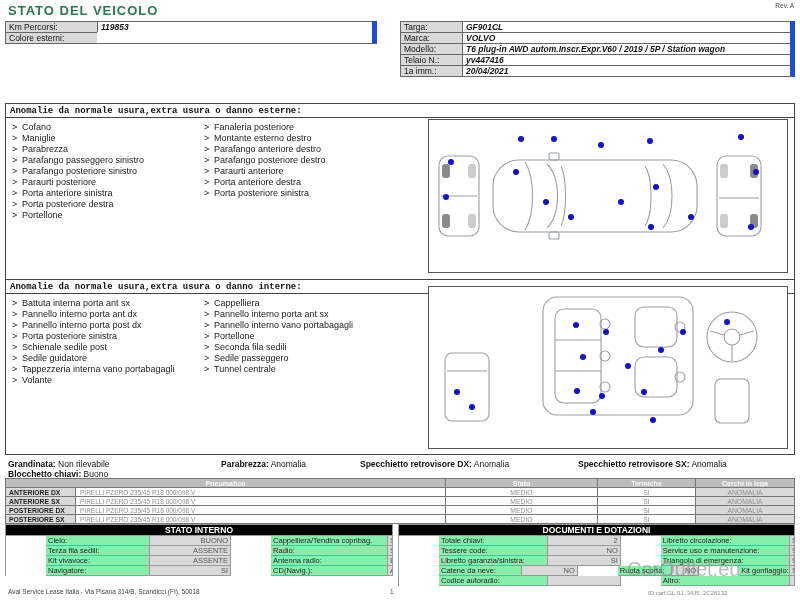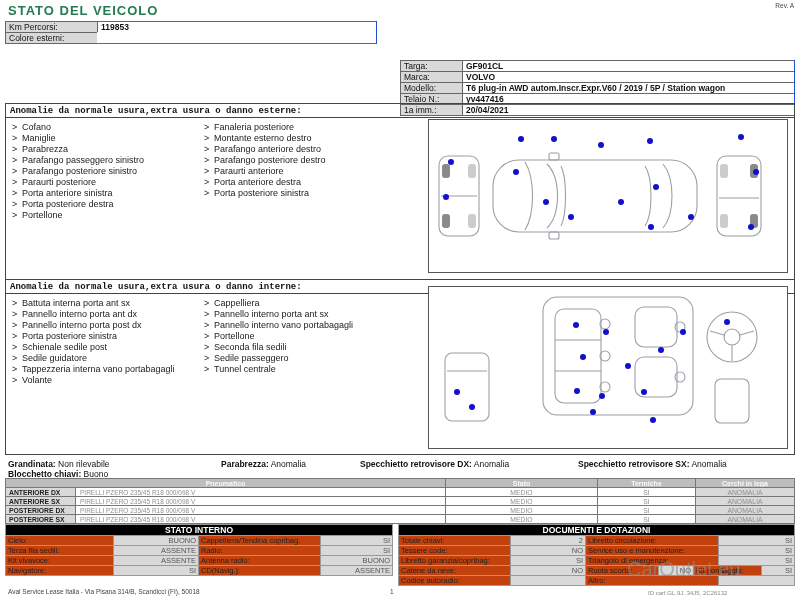--- a/index.html
+++ b/index.html
@@ -5,28 +5,28 @@
   * { margin:0; padding:0; box-sizing:border-box; }
   html,body { width:800px; height:600px; }
   body {
     position:relative; background:#ffffff; overflow:hidden;
     font-family:"Liberation Sans", sans-serif; color:#111;
   }
   .page-title { position:absolute; left:8px; top:3px; font-size:13px; font-weight:bold; color:#267a52; letter-spacing:1px; }
   .rev { position:absolute; right:6px; top:2px; font-size:6.5px; color:#444; }
 
   
-  .info-table { position:absolute; border-right:1px solid #1d4ed8; border-bottom:1px solid #666; }
+  .info-table { position:absolute; border-right:5px solid #1d4ed8; border-bottom:1px solid #666; }
   .info-row { display:flex; }
   .info-label, .info-value { border-left:1px solid #666; border-top:1px solid #666; font-size:8.5px; line-height:10px; padding:0 3px; min-height:11px; display:flex; align-items:center; }
   .info-label { background:#d9d9d9; flex:none; }
-  .info-value { flex:1; font-weight:bold; }
+  .info-value { flex:1; font-weight:bold;font-style:italic; }
   .t-left  { left:5px;   top:21px; width:372px; }
   .t-left .info-label { width:92px; }
-  .t-right { left:400px; top:21px; width:395px;margin-top:39px; }
+  .t-right { left:400px; top:21px; width:395px; }
   .t-right .info-label { width:62px; }
 
   
   .main-box { position:absolute; left:5px; top:103px; width:790px; height:352px; border:1px solid #444; }
   .damage-section { position:relative; }
   .sec-ext { height:176px; border-bottom:1px solid #444; }
   .sec-int { height:174px; }
   .section-header { font-size:9px; font-weight:bold; padding:2px 4px; border-bottom:1px solid #444; height:14px;font-family:Liberation Mono, monospace; }
   .dmg-lists { position:absolute; top:18px; left:6px; display:flex; }
   .dmg-col1 { width:192px; }
@@ -57,21 +57,21 @@
   .tc.term   { width:98px;  justify-content:center; color:#8f8f8f; font-size:6.8px; }
   .tc.cerchi { flex:1; justify-content:center; color:#8f8f8f; font-size:6.8px; background:#d9d9d9; }
 
   
   .bt { position:absolute; top:524px; border-left:1px solid #999; border-top:1px solid #999; }
   .bt-si  { left:5px;   width:388px; }
   .bt-doc { left:398px; width:397px; }
   .bt-header { background:#000000; color:#fff; font-weight:bold; font-size:8.5px; text-align:center; height:11px; line-height:11px; border-right:1px solid #999; border-bottom:1px solid #999; }
   .bt-row { display:flex; }
   .bt-cell { border-right:1px solid #999; border-bottom:1px solid #999; font-size:7.5px; height:10px; line-height:9.5px; padding:0 2px; overflow:hidden; white-space:nowrap; }
-  .bt-label { background:#c2410c; color:#222; }
+  .bt-label { background:#86efac; color:#222;margin-left:40px; }
   .bt-value { background:#d9d9d9; color:#555; text-align:right; }
   .sl1 { width:108px; } .sv1 { width:85px; } .sl2 { width:122px; } .sv2 { flex:1; }
   .dl1 { width:112px; } .dv1 { width:75px; } .dl2 { width:133px; } .dv2 { flex:1; }
   .dl2a { width:73px; } .dv2a { width:35px; } .dl2b { width:68px; } .dv2b { flex:1; }
 
   
   .footer-company { position:absolute; left:8px;  top:588px; font-size:6.5px; color:#444; }
   .footer-page    { position:absolute; left:390px; top:588px; font-size:6.5px; color:#444; }
   .footer-docid   { position:absolute; left:648px; top:590px; font-size:6px; color:#888; }
   .watermark { position:absolute; left:627px; top:558px; font-size:20px; color:#8f8f8f; opacity:0.6; }
@@ -492,21 +492,21 @@
     <div class="bt-cell bt-label dl2">Libretto circolazione:</div>
     <div class="bt-cell bt-value dv2">SI</div>
   </div>
   <div class="bt-row">
     <div class="bt-cell bt-label dl1">Tessere code:</div>
     <div class="bt-cell bt-value dv1">NO</div>
     <div class="bt-cell bt-label dl2">Service uso e manutenzione:</div>
     <div class="bt-cell bt-value dv2">SI</div>
   </div>
   <div class="bt-row">
-    <div class="bt-cell bt-label dl1">Libretto garanzia/copribag:</div>
+    <div class="bt-cell bt-label dl1">Libretto garanzia/sinistra:</div>
     <div class="bt-cell bt-value dv1">SI</div>
     <div class="bt-cell bt-label dl2">Triangolo di emergenza:</div>
     <div class="bt-cell bt-value dv2">SI</div>
   </div>
   <div class="bt-row">
     <div class="bt-cell bt-label dl1">Catene da neve:</div>
     <div class="bt-cell bt-value dv1">NO</div>
     <div class="bt-cell bt-label dl2a">Ruota scorta:</div>
     <div class="bt-cell bt-value dv2a">NO</div>
     <div class="bt-cell bt-label dl2b">Kit gonfiaggio:</div>

